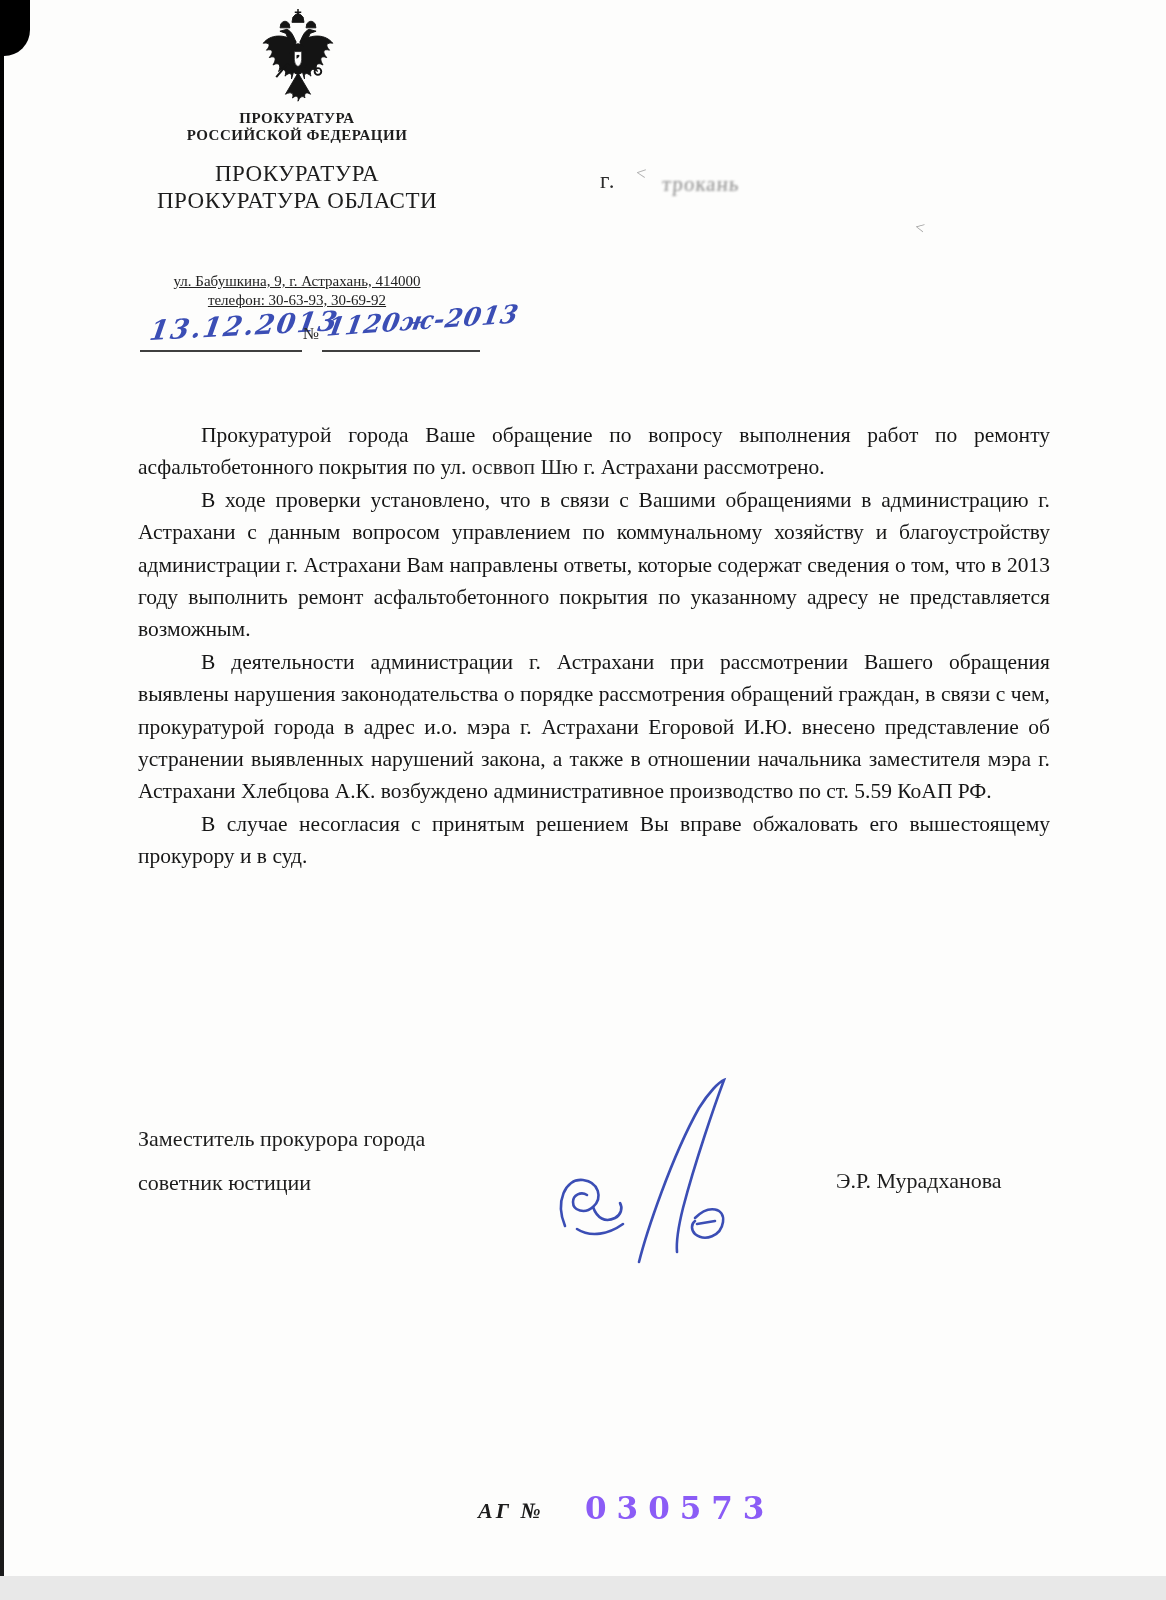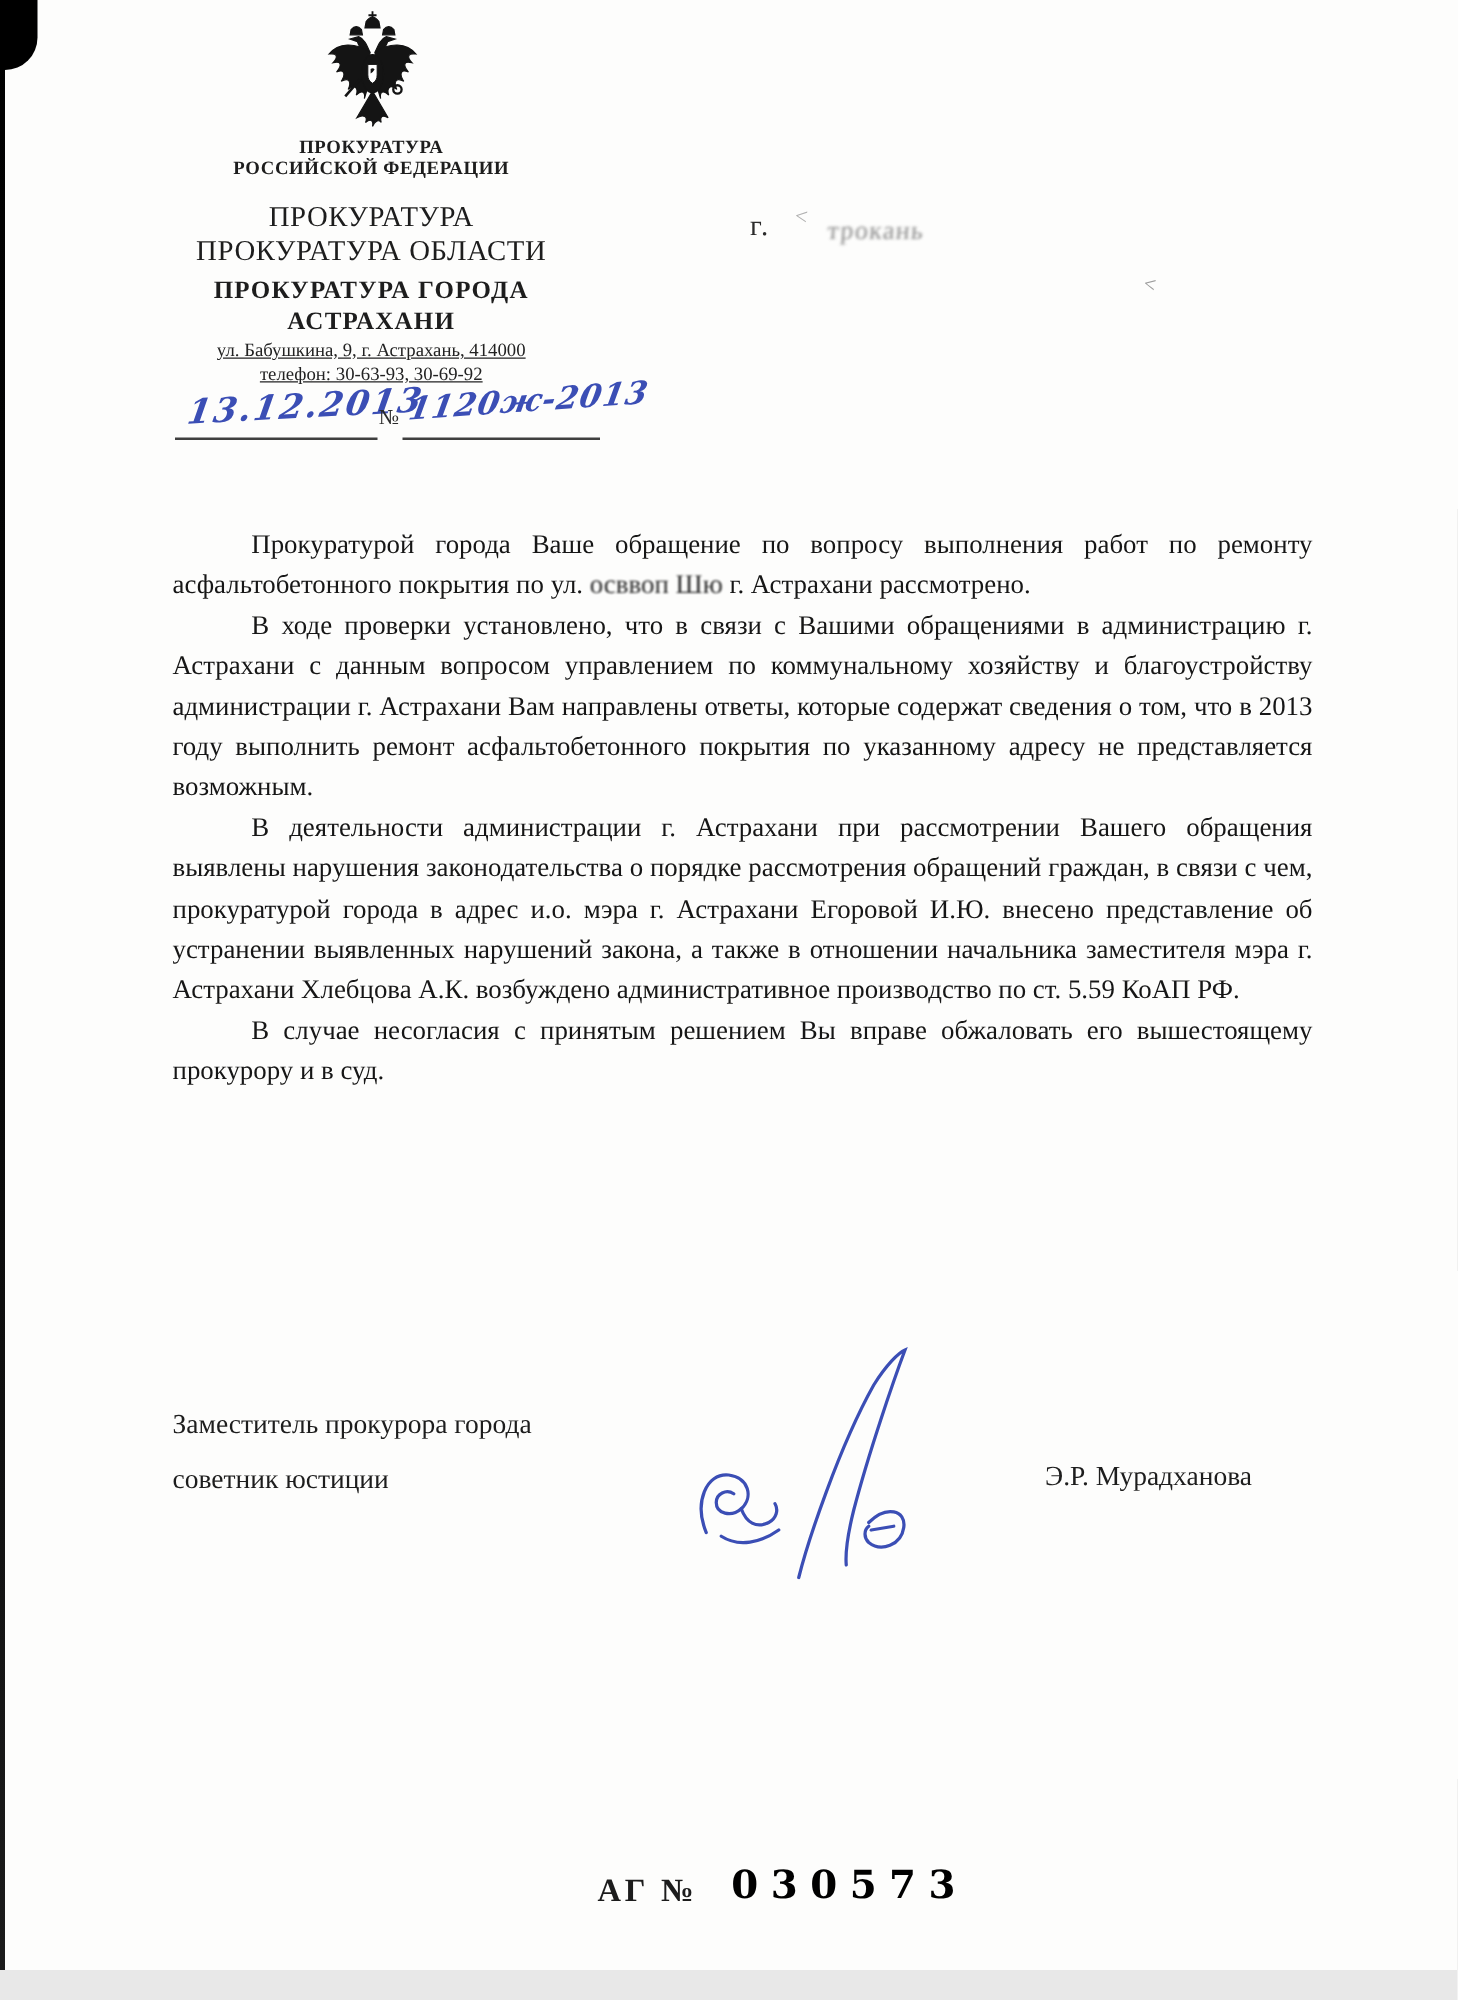--- a/index.html
+++ b/index.html
@@ -59,25 +59,25 @@
     color: #161616;
   }
   .body-text p { margin: 0; text-indent: 63px; }
   .smudge { color: #000000; filter: blur(0.7px); opacity: .85; }
   
   .signoff-line1 { position: absolute; left: 138px; top: 1126px; font-size: 22px; }
   .signoff-line2 { position: absolute; left: 138px; top: 1170px; font-size: 22px; }
   .signoff-name  { position: absolute; left: 836px; top: 1168px; font-size: 22px; }
   .signature-svg { position: absolute; left: 543px; top: 1074px; width: 235px; height: 195px; }
   
-  .footer-series { position: absolute; left: 478px; top: 1498px; font-size: 26px; font-weight: bold; letter-spacing: 3px; color: #1c1c1c; }
+  .footer-series { position: absolute; left: 478px; top: 1498px; font-size: 22px; font-weight: bold; letter-spacing: 3px; color: #1c1c1c; font-style: italic; }
   .footer-number {
     position: absolute; left: 585px; top: 1490px;
     font-family: "DejaVu Serif", serif; font-size: 31px; font-weight: 600;
-    letter-spacing: 10px; color: #000000;
+    letter-spacing: 10px; color: #8b5cf6;
   }
 </style>
 </head>
 <body>
 
 <div class="page">
 
   <div class="scan-edge-left"></div>
   <div class="scan-corner"></div>
 
@@ -100,24 +100,20 @@
     <path d="M43.4 51 q2 -1.6 3.4 .4 q-1.4 2.4 -3.4 3.4 z" fill="#141414"></path>
   </svg>
 
   <div class="lh lh-federal">
     <div>ПРОКУРАТУРА</div>
     <div>РОССИЙСКОЙ ФЕДЕРАЦИИ</div>
   </div>
   <div class="lh lh-regional">
     <div>ПРОКУРАТУРА</div>
     <div>ПРОКУРАТУРА ОБЛАСТИ</div>
-  </div>
-  <div class="lh lh-city">
-    <div>ПРОКУРАТУРА ГОРОДА</div>
-    <div>АСТРАХАНИ</div>
   </div>
   <div class="lh lh-address">
     <div>ул. Бабушкина, 9, г. Астрахань, 414000</div>
     <div>телефон: 30-63-93, 30-69-92</div>
   </div>
 
   <div class="hand hand-date">13.12.2013</div>
   <div class="no-label">№</div>
   <div class="hand hand-number">1120ж-2013</div>
   <div class="rule rule-date"></div>

